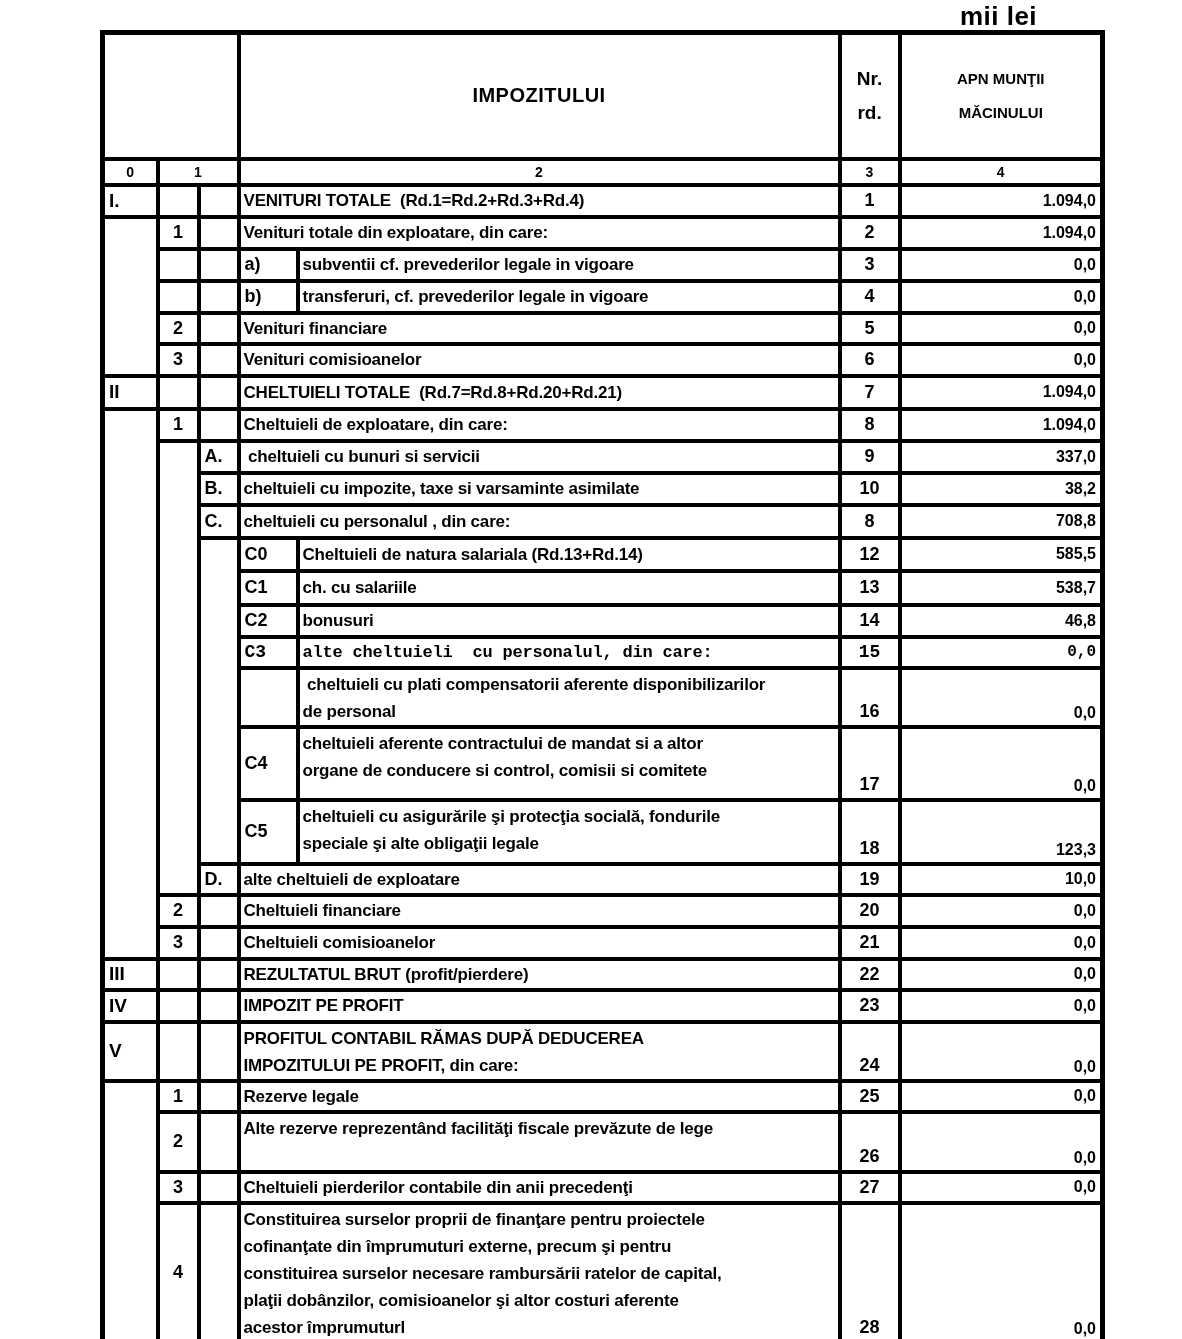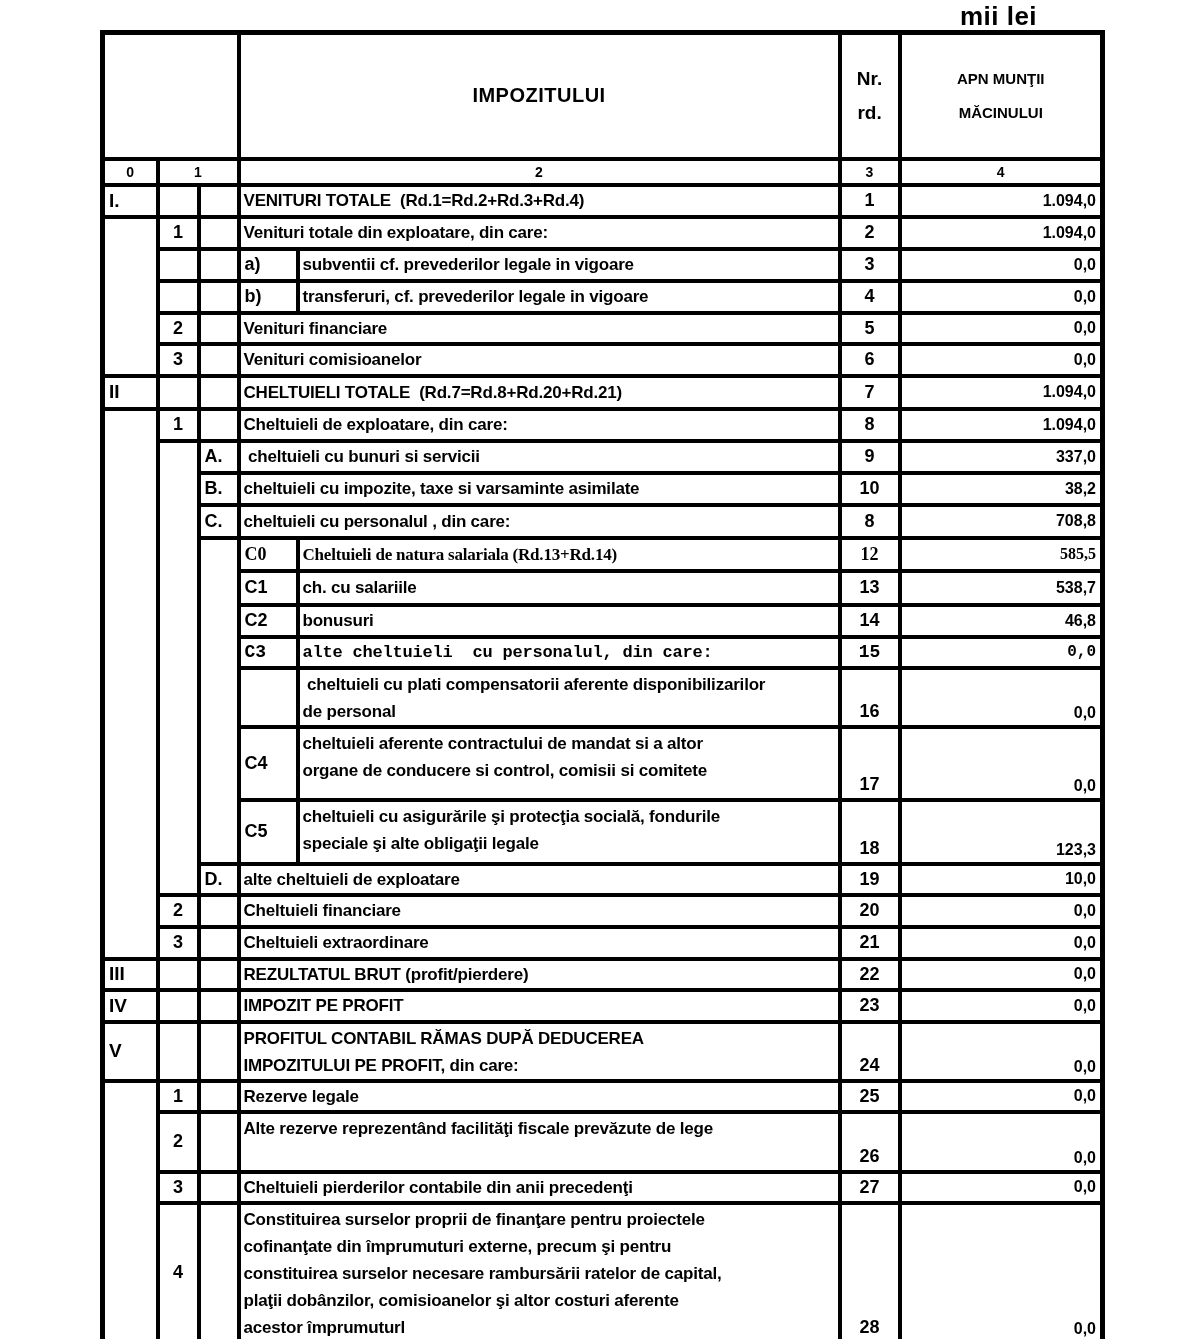--- a/index.html
+++ b/index.html
@@ -170,21 +170,21 @@
           <td class="c-text" colspan="2">cheltuieli cu impozite, taxe si varsaminte asimilate</td>
           <td class="c-nr">10</td>
           <td class="c-val">38,2</td>
         </tr>
         <tr style="height: 33px;">
           <td class="c-letter">C.</td>
           <td class="c-text" colspan="2">cheltuieli cu personalul , din care:</td>
           <td class="c-nr">8</td>
           <td class="c-val">708,8</td>
         </tr>
-        <tr style="height: 33px; font-family: Liberation Serif, serif;">
+        <tr style="height: 33px;">
           <td class="c-letter" rowspan="7"></td>
           <td class="c-code">C0</td>
           <td class="c-text">Cheltuieli de natura salariala (Rd.13+Rd.14)</td>
           <td class="c-nr">12</td>
           <td class="c-val">585,5</td>
         </tr>
         <tr style="height: 34px;">
           <td class="c-code">C1</td>
           <td class="c-text">ch. cu salariile</td>
           <td class="c-nr">13</td>
@@ -232,21 +232,21 @@
         <tr style="height: 32px;">
           <td class="c-num">2</td>
           <td class="c-letter"></td>
           <td class="c-text" colspan="2">Cheltuieli financiare</td>
           <td class="c-nr">20</td>
           <td class="c-val">0,0</td>
         </tr>
         <tr style="height: 32px;">
           <td class="c-num">3</td>
           <td class="c-letter"></td>
-          <td class="c-text" colspan="2">Cheltuieli extraordinare</td>
+          <td class="c-text" colspan="2">Cheltuieli comisioanelor</td>
           <td class="c-nr">21</td>
           <td class="c-val">0,0</td>
         </tr>
         <tr style="height: 31px;">
           <td class="c-roman">III</td>
           <td class="c-num"></td>
           <td class="c-letter"></td>
           <td class="c-text" colspan="2">REZULTATUL BRUT (profit/pierdere)</td>
           <td class="c-nr">22</td>
           <td class="c-val">0,0</td>

